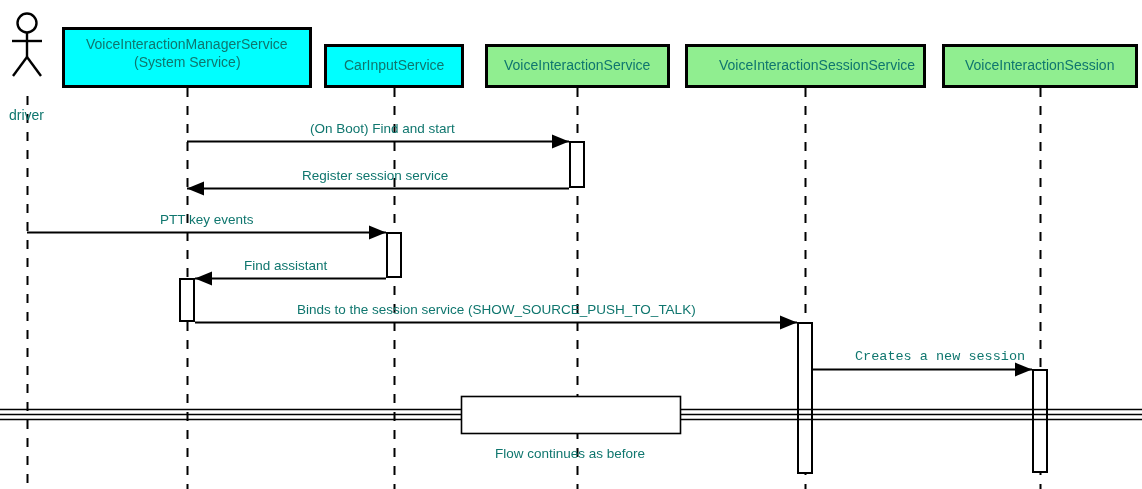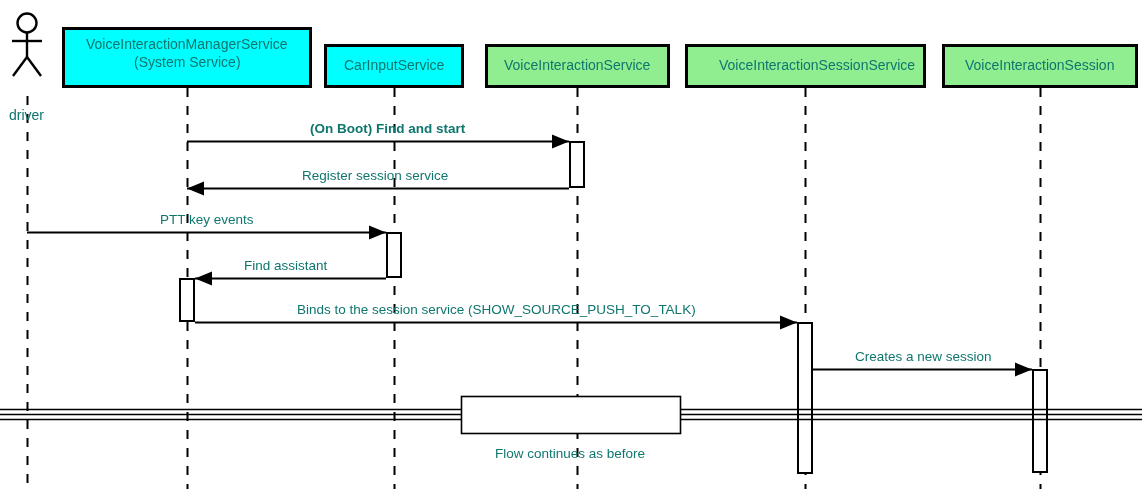--- a/index.html
+++ b/index.html
@@ -109,21 +109,21 @@
       <rect x="461.5" y="396.5" width="219" height="37" fill="#ffffff" stroke="#000000" stroke-width="1.6"></rect>
     </svg>
   <div id="labels">
       <div class="lbl actor-label" style="left: 9px; top: 79px; width: auto; text-align: left; margin-top: 28px;">driver</div>
       <div class="lbl participant-label" style="left: 86px; top: 36px; width: auto; text-align: left;">VoiceInteractionManagerService</div>
       <div class="lbl participant-label" style="left: 134px; top: 54px; width: auto; text-align: left;">(System Service)</div>
       <div class="lbl participant-label" style="left: 344px; top: 57px; width: auto; text-align: center;">CarInputService</div>
       <div class="lbl participant-label" style="left: 504px; top: 57px; width: auto; text-align: left;">VoiceInteractionService</div>
       <div class="lbl participant-label" style="left: 707px; top: 57px; width: auto; text-align: center; margin-left: 12px;">VoiceInteractionSessionService</div>
       <div class="lbl participant-label" style="left: 965px; top: 57px; width: auto; text-align: center;">VoiceInteractionSession</div>
-      <div class="lbl msg-label" style="left: 310px; top: 121px; width: auto; text-align: left; font-weight: bold;">(On Boot) Find and start</div>
+      <div class="lbl msg-label" style="left: 310px; top: 121px; width: auto; text-align: left;">(On Boot) Find and start</div>
       <div class="lbl msg-label" style="left: 302px; top: 168px; width: auto; text-align: right;">Register session service</div>
       <div class="lbl msg-label" style="left: 160px; top: 212px; width: auto; text-align: left;">PTT key events</div>
       <div class="lbl msg-label" style="left: 244px; top: 258px; width: auto; text-align: left;">Find assistant</div>
       <div class="lbl msg-label" style="left: 297px; top: 302px; width: auto; text-align: center;">Binds to the session service (SHOW_SOURCE_PUSH_TO_TALK)</div>
-      <div class="lbl msg-label" style="left: 855px; top: 349px; width: auto; text-align: center;">Creates a new session</div>
+      <div class="lbl msg-label" style="left: 855px; top: 349px; width: auto; text-align: center; font-family: Liberation Mono, monospace;">Creates a new session</div>
       <div class="lbl note-label" style="left: 495px; top: 406px; width: auto; text-align: left; margin-top: 40px;">Flow continues as before</div>
     </div>
 </div>
 
 </body></html>

